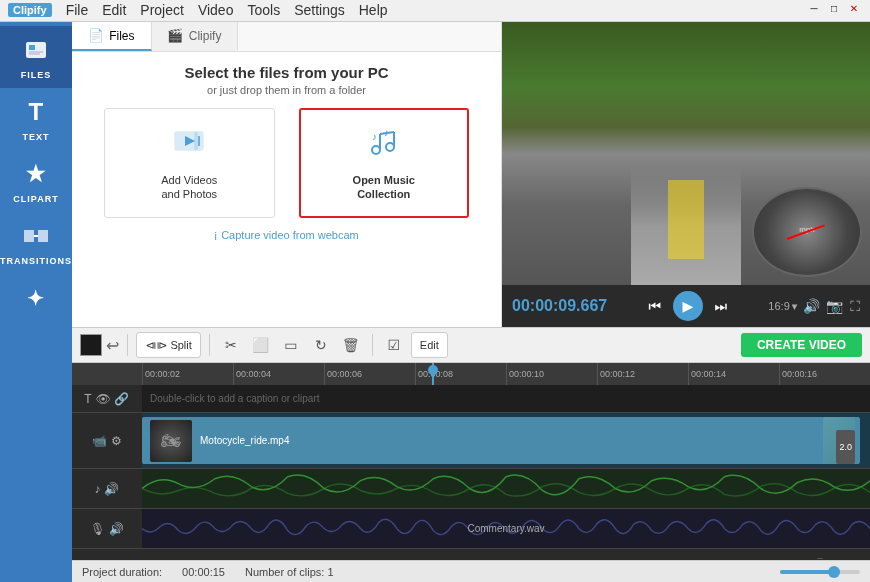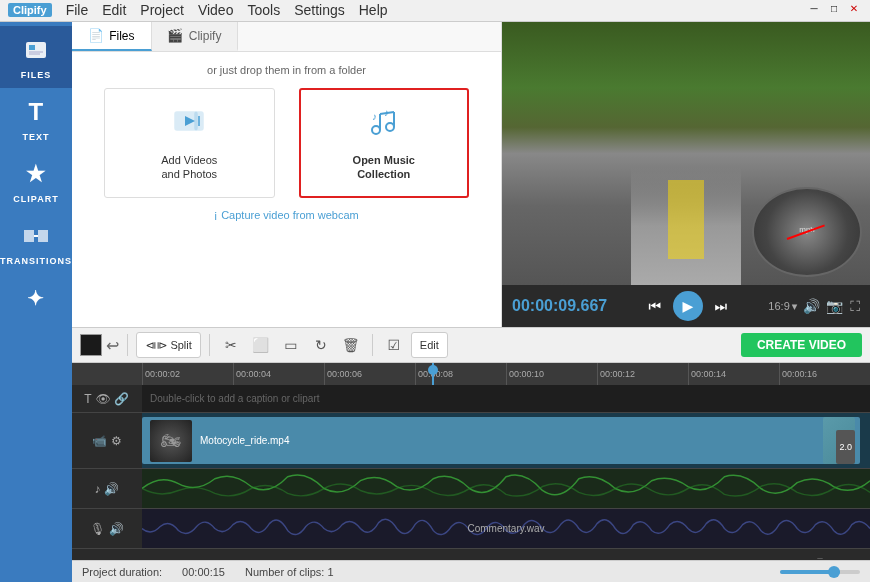--- a/index.html
+++ b/index.html
@@ -176,20 +176,21 @@
           <div class="tab">
             <span class="tab-icon">📄</span>
             <span>Files</span>
           </div>
           <div class="tab inactive">
             <span class="tab-icon">🎬</span>
             <span>Clipify</span>
           </div>
         </div>
         <div class="files-content">
+          <div class="files-title">Select the files from your PC</div>
           <div class="files-subtitle">or just drop them in from a folder</div>
           <div class="grid-buttons">
             <div class="grid-btn">
               <div class="grid-btn-icon">
                 <svg width="36" height="36" viewBox="0 0 36 36" fill="none">
                   <rect x="4" y="8" width="22" height="18" rx="2" fill="#4a9fd4" opacity="0.2" stroke="#4a9fd4" stroke-width="1.5"></rect>
                   <polygon points="14,12 14,22 24,17" fill="#4a9fd4"></polygon>
                   <rect x="24" y="8" width="8" height="18" rx="2" fill="#4a9fd4" opacity="0.2" stroke="#4a9fd4" stroke-width="1.5"></rect>
                   <line x1="28" y1="12" x2="28" y2="22" stroke="#4a9fd4" stroke-width="1.5"></line>
                 </svg>

